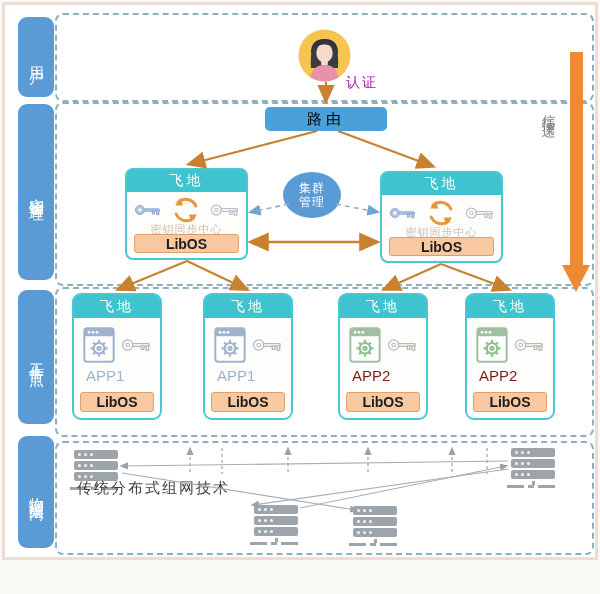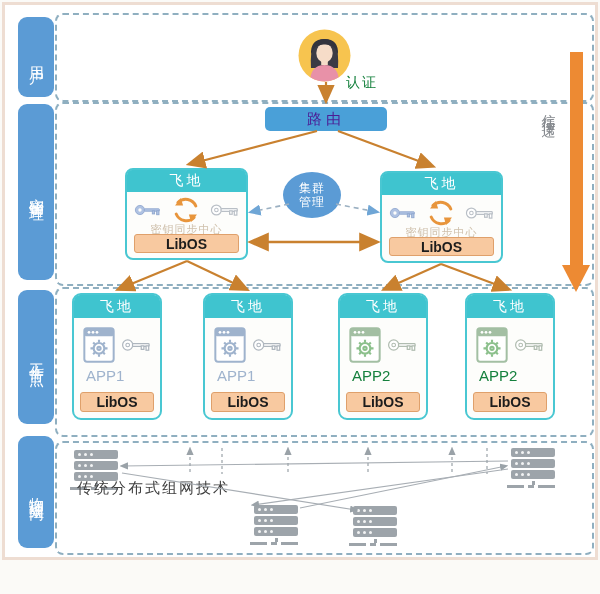--- a/index.html
+++ b/index.html
@@ -18,25 +18,25 @@
   .pill{position:absolute;left:18px;width:36px;background:#5b9bd5;border-radius:9px;color:#fff;
         display:flex;align-items:center;justify-content:center;
         writing-mode:vertical-rl;text-orientation:upright;font-size:15px;letter-spacing:3px;}
   .pill-user{top:17px;height:80px;}
   .pill-key{top:104px;height:176px;}
   .pill-work{top:290px;height:134px;}
   .pill-phys{top:436px;height:112px;}
 
   
   .avatar{position:absolute;left:297px;top:28px;width:55px;height:55px;}
-  .auth-label{position:absolute;left:346px;top:74px;font-size:14px;color:#15803d;letter-spacing:2px;}
+  .auth-label{position:absolute;left:346px;top:74px;font-size:14px;color:#a21caf;letter-spacing:2px;}
 
   
   .router{position:absolute;left:265px;top:107px;width:122px;height:24px;background:#4aa0d8;border-radius:5px;
-          color:#4c1d95;font-size:15px;display:flex;align-items:center;justify-content:center;letter-spacing:4px;}
+          color:#000000;font-size:15px;display:flex;align-items:center;justify-content:center;letter-spacing:4px;}
 
   
   .cluster{position:absolute;left:283px;top:172px;width:58px;height:46px;border-radius:50%;background:#5b9bd5;
            color:#fff;font-size:12px;display:flex;flex-direction:column;align-items:center;justify-content:center;line-height:1.2;letter-spacing:1px;text-align:right;}
 
   
   .kbox{position:absolute;width:123px;height:92px;border:2px solid #49c7d2;border-radius:8px;background:#fdfdfb;box-sizing:border-box;}
   .kbox-left{left:125px;top:168px;}
   .kbox-right{left:380px;top:171px;}
   .kbox .hdr{height:22px;background:#3fc4cf;border-radius:5px 5px 0 0;color:#fff;font-size:14px;
@@ -46,21 +46,21 @@
   .kbox .libos{position:absolute;left:7px;right:7px;bottom:5px;height:17px;background:#f8c9a0;border:1px solid #dfa06b;
                border-radius:3px;color:#1c1c1c;font-weight:bold;font-size:14px;display:flex;align-items:center;justify-content:center;}
 
   
   .wbox{position:absolute;top:293px;width:90px;height:127px;border:2px solid #49c7d2;border-radius:9px;background:#fdfdfb;box-sizing:border-box;}
   .wbox .hdr{height:23px;background:#3fc4cf;border-radius:6px 6px 0 0;color:#fff;font-size:14px;
              display:flex;align-items:center;justify-content:center;letter-spacing:3px;}
   .wbox .icons{display:flex;align-items:center;justify-content:center;gap:6px;margin-top:9px;}
   .wbox .app{font-size:15px;font-weight:normal;padding-left:12px;margin-top:4px;}
   .accent-blue .app{color:#9fb3cd;}
-  .accent-green .app{color:#15803d;}
+  .accent-green .app{color:#7f1d1d;}
   .wbox .libos{position:absolute;left:6px;right:6px;bottom:6px;height:18px;background:#f8c9a0;border:1px solid #dfa06b;
                border-radius:3px;color:#1c1c1c;font-weight:bold;font-size:14px;display:flex;align-items:center;justify-content:center;}
   .w1{left:72px;} .w2{left:203px;} .w3{left:338px;} .w4{left:465px;}
 
   
   .trust-shaft{position:absolute;left:570px;top:52px;width:13px;height:214px;background:#ed8a33;}
   .trust-head{position:absolute;left:562px;top:265px;width:0;height:0;
               border-left:14px solid transparent;border-right:14px solid transparent;border-top:27px solid #ed8a33;}
   .trust-label{position:absolute;left:540px;top:103px;height:80px;color:#85898e;font-size:14px;
                writing-mode:vertical-rl;text-orientation:upright;letter-spacing:3px;}

